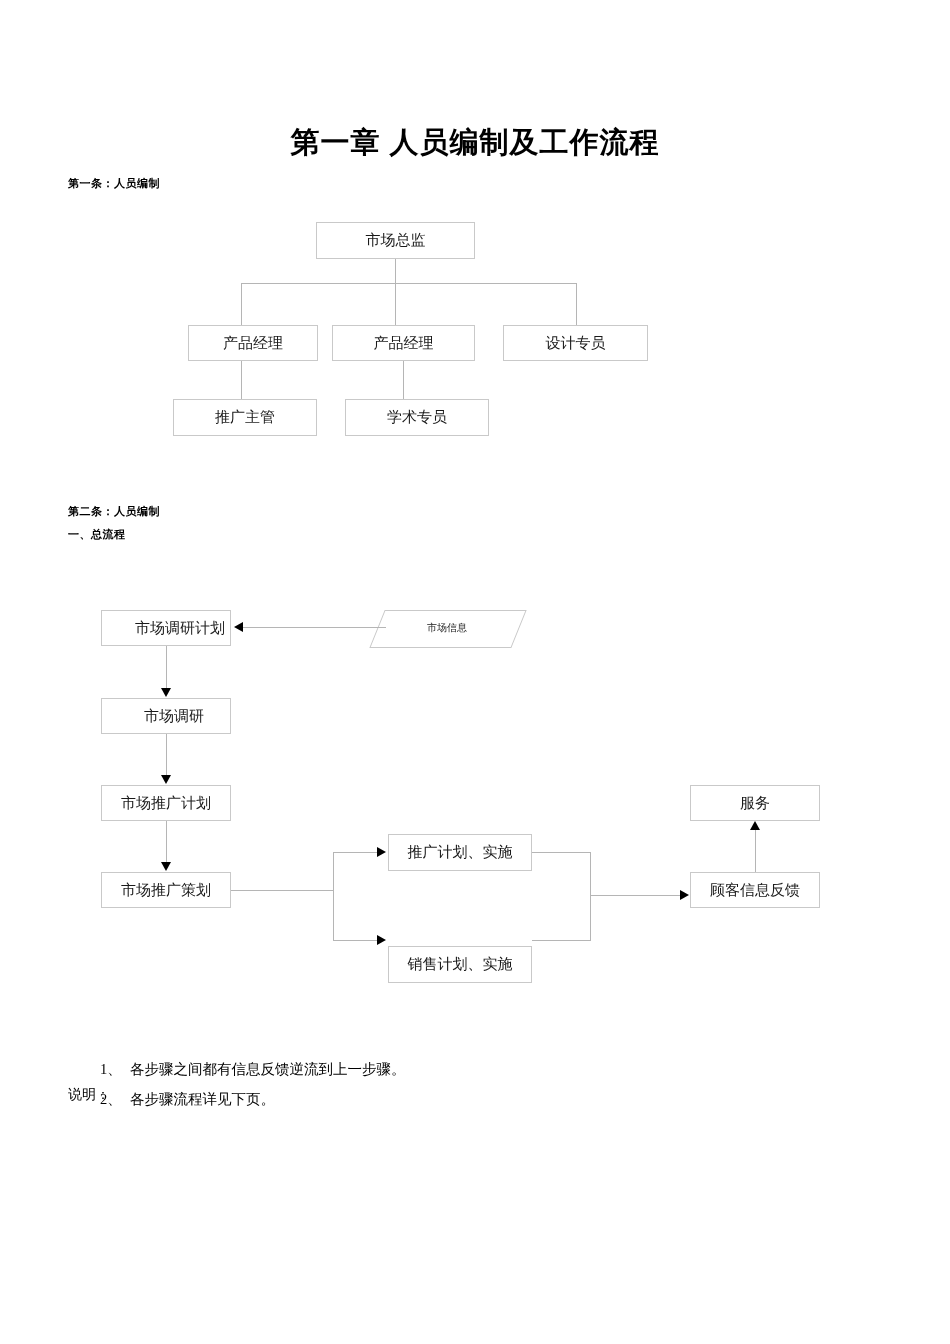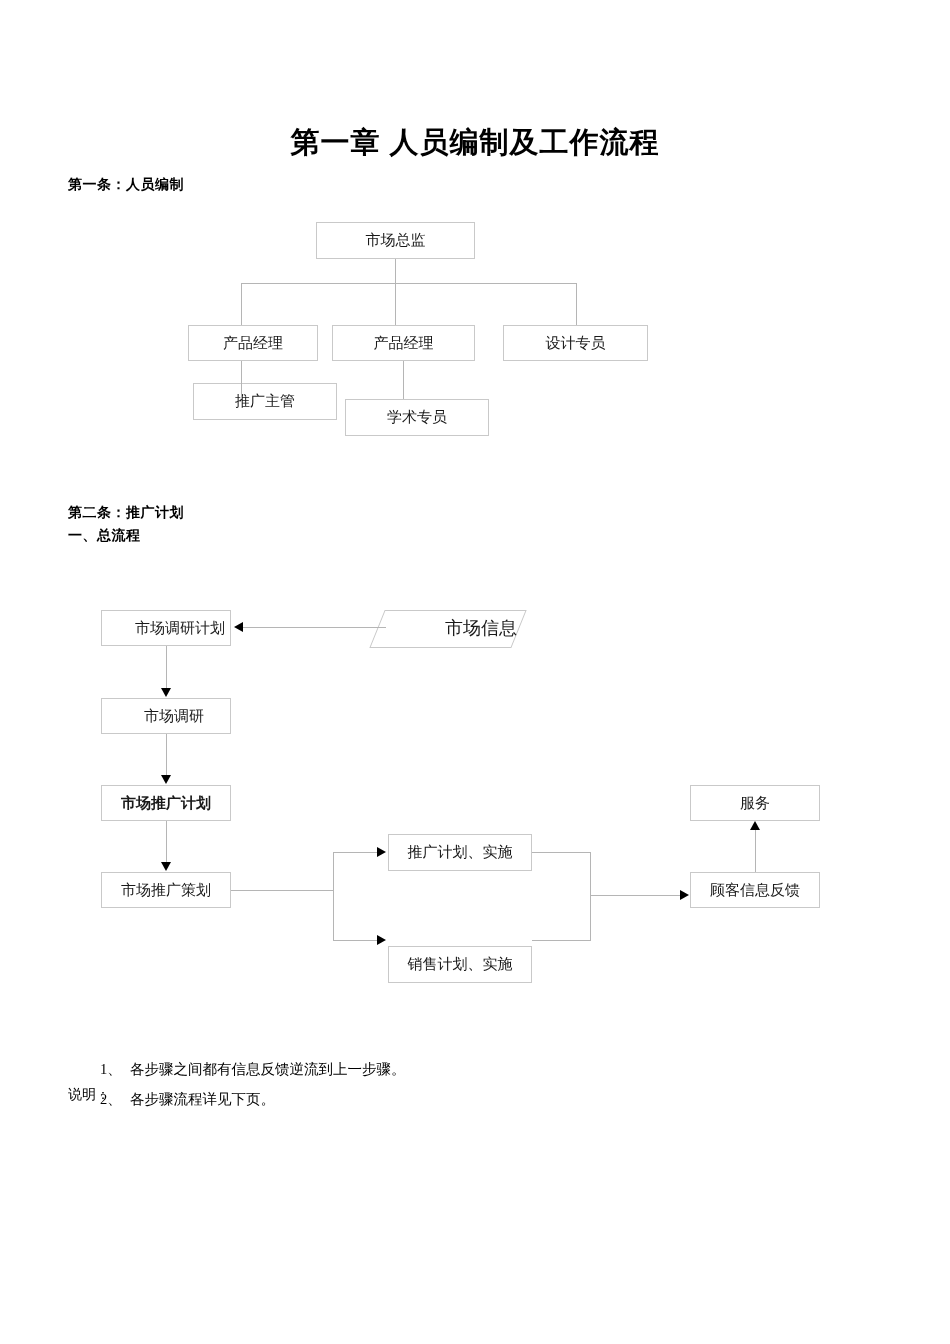--- a/index.html
+++ b/index.html
@@ -7,21 +7,21 @@
        font-family:"Liberation Serif","DejaVu Serif",serif;color:#000;}
   .page{position:absolute;left:0;top:0;width:950px;height:1344px;background:#fff;}
 
   
   .doc-title{
     position:absolute;left:0;top:123px;width:950px;text-align:center;
     font-family:"Liberation Sans","DejaVu Sans",sans-serif;
     font-weight:700;font-size:29px;letter-spacing:1px;
   }
   .heading{
-    position:absolute;font-weight:700;font-size:14px;
+    position:absolute;font-weight:700;font-size:11px;
     font-family:"Liberation Serif","DejaVu Serif",serif;letter-spacing:.5px;
     white-space:nowrap;
   }
   .h-item1{left:68px;top:176px;}
   .h-item2{left:68px;top:504px;}
   .h-sub1 {left:68px;top:527px;}
 
   .notes-label{
     position:absolute;left:68px;top:1086px;font-size:14px;white-space:nowrap;
   }
@@ -36,22 +36,22 @@
   
   .node{
     position:absolute;border:1px solid #c9c9c9;background:#fff;
     display:flex;align-items:center;justify-content:center;
     font-size:15px;line-height:1;white-space:nowrap;
     font-family:"Liberation Serif","DejaVu Serif",serif;color:#1a1a1a;
     box-sizing:border-box;
   }
   .para{
     position:absolute;box-sizing:border-box;
-    display:flex;align-items:center;justify-content:flex-end;
-    font-size:18px;white-space:nowrap;color:#1a1a1a;
+    display:flex;align-items:center;justify-content:center;
+    font-size:10px;white-space:nowrap;color:#1a1a1a;
   }
   .para .skewbox{
     position:absolute;left:0;top:0;width:100%;height:100%;
     border:1px solid #c9c9c9;transform:skewX(-22deg);background:#fff;
   }
   .para span.lbl{position:relative;z-index:2;}
 
   .ln{position:absolute;background:#b5b5b5;}
   .ln.h{height:1px;}
   .ln.v{width:1px;}
@@ -74,54 +74,54 @@
   <div>
 
     <div class="node" style="left:316px;top:222px;width:159px;height:37px;">市场总监</div>
 
     <div class="node" style="left:188px;top:325px;width:130px;height:36px;">产品经理</div>
 
     <div class="node" style="left:332px;top:325px;width:143px;height:36px;">产品经理</div>
 
     <div class="node" style="left:503px;top:325px;width:145px;height:36px;text-align:center;">设计专员</div>
 
-    <div class="node" style="left:173px;top:383px;width:144px;height:37px;margin-left:20px;">推广主管</div>
+    <div class="node" style="left:173px;top:399px;width:144px;height:37px;">推广主管</div>
 
     <div class="node" style="left:345px;top:399px;width:144px;height:37px;">学术专员</div>
 
     <div class="ln v" style="left:395px;top:259px;height:24px;"></div>
     <div class="ln h" style="left:241px;top:283px;width:335px;"></div>
     <div class="ln v" style="left:241px;top:283px;height:42px;"></div>
     <div class="ln v" style="left:395px;top:283px;height:42px;"></div>
     <div class="ln v" style="left:576px;top:283px;height:42px;"></div>
 
     <div class="ln v" style="left:241px;top:361px;height:38px;"></div>
     <div class="ln v" style="left:403px;top:361px;height:38px;"></div>
   </div>
 
-  <div class="heading h-item2">第二条：推广计划</div>
+  <div class="heading h-item2">第二条：人员编制</div>
   <div class="heading h-sub1">一、总流程</div>
 
   <div>
 
     <div class="node" style="left:101px;top:610px;width:130px;height:36px;padding-left:28px;">市场调研计划</div>
 
     <div class="para" style="left:377px;top:610px;width:140px;height:36px;">
       <div class="skewbox"></div>
       <span class="lbl">市场信息</span>
     </div>
 
     <div class="ln h" style="left:243px;top:627px;width:143px;"></div>
     <div class="arrow left" style="left:234px;top:622px;"></div>
 
     <div class="node" style="left:101px;top:698px;width:130px;height:36px;padding-left:16px;">市场调研</div>
     <div class="ln v" style="left:166px;top:646px;height:44px;"></div>
     <div class="arrow down" style="left:161px;top:688px;"></div>
 
-    <div class="node" style="left:101px;top:785px;width:130px;height:36px;font-weight:bold;">市场推广计划</div>
+    <div class="node" style="left:101px;top:785px;width:130px;height:36px;">市场推广计划</div>
     <div class="ln v" style="left:166px;top:734px;height:43px;"></div>
     <div class="arrow down" style="left:161px;top:775px;"></div>
 
     <div class="node" style="left:101px;top:872px;width:130px;height:36px;">市场推广策划</div>
     <div class="ln v" style="left:166px;top:821px;height:43px;"></div>
     <div class="arrow down" style="left:161px;top:862px;"></div>
 
     <div class="ln h" style="left:231px;top:890px;width:102px;"></div>
     <div class="ln v" style="left:333px;top:852px;height:89px;"></div>
     <div class="ln h" style="left:333px;top:852px;width:46px;"></div>

